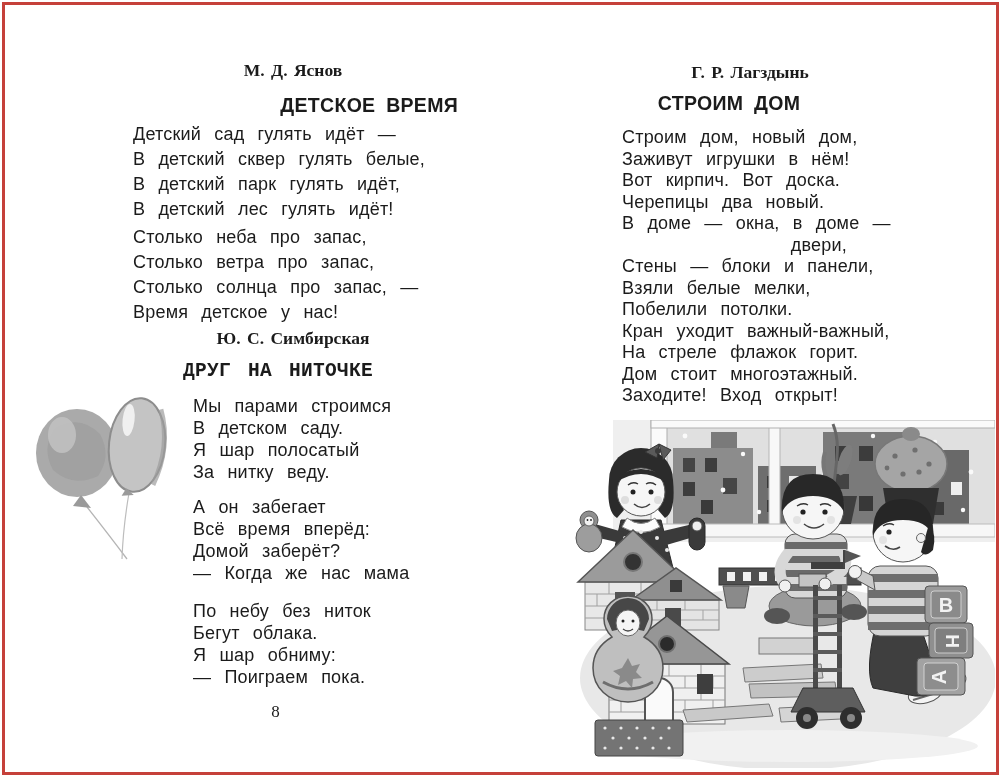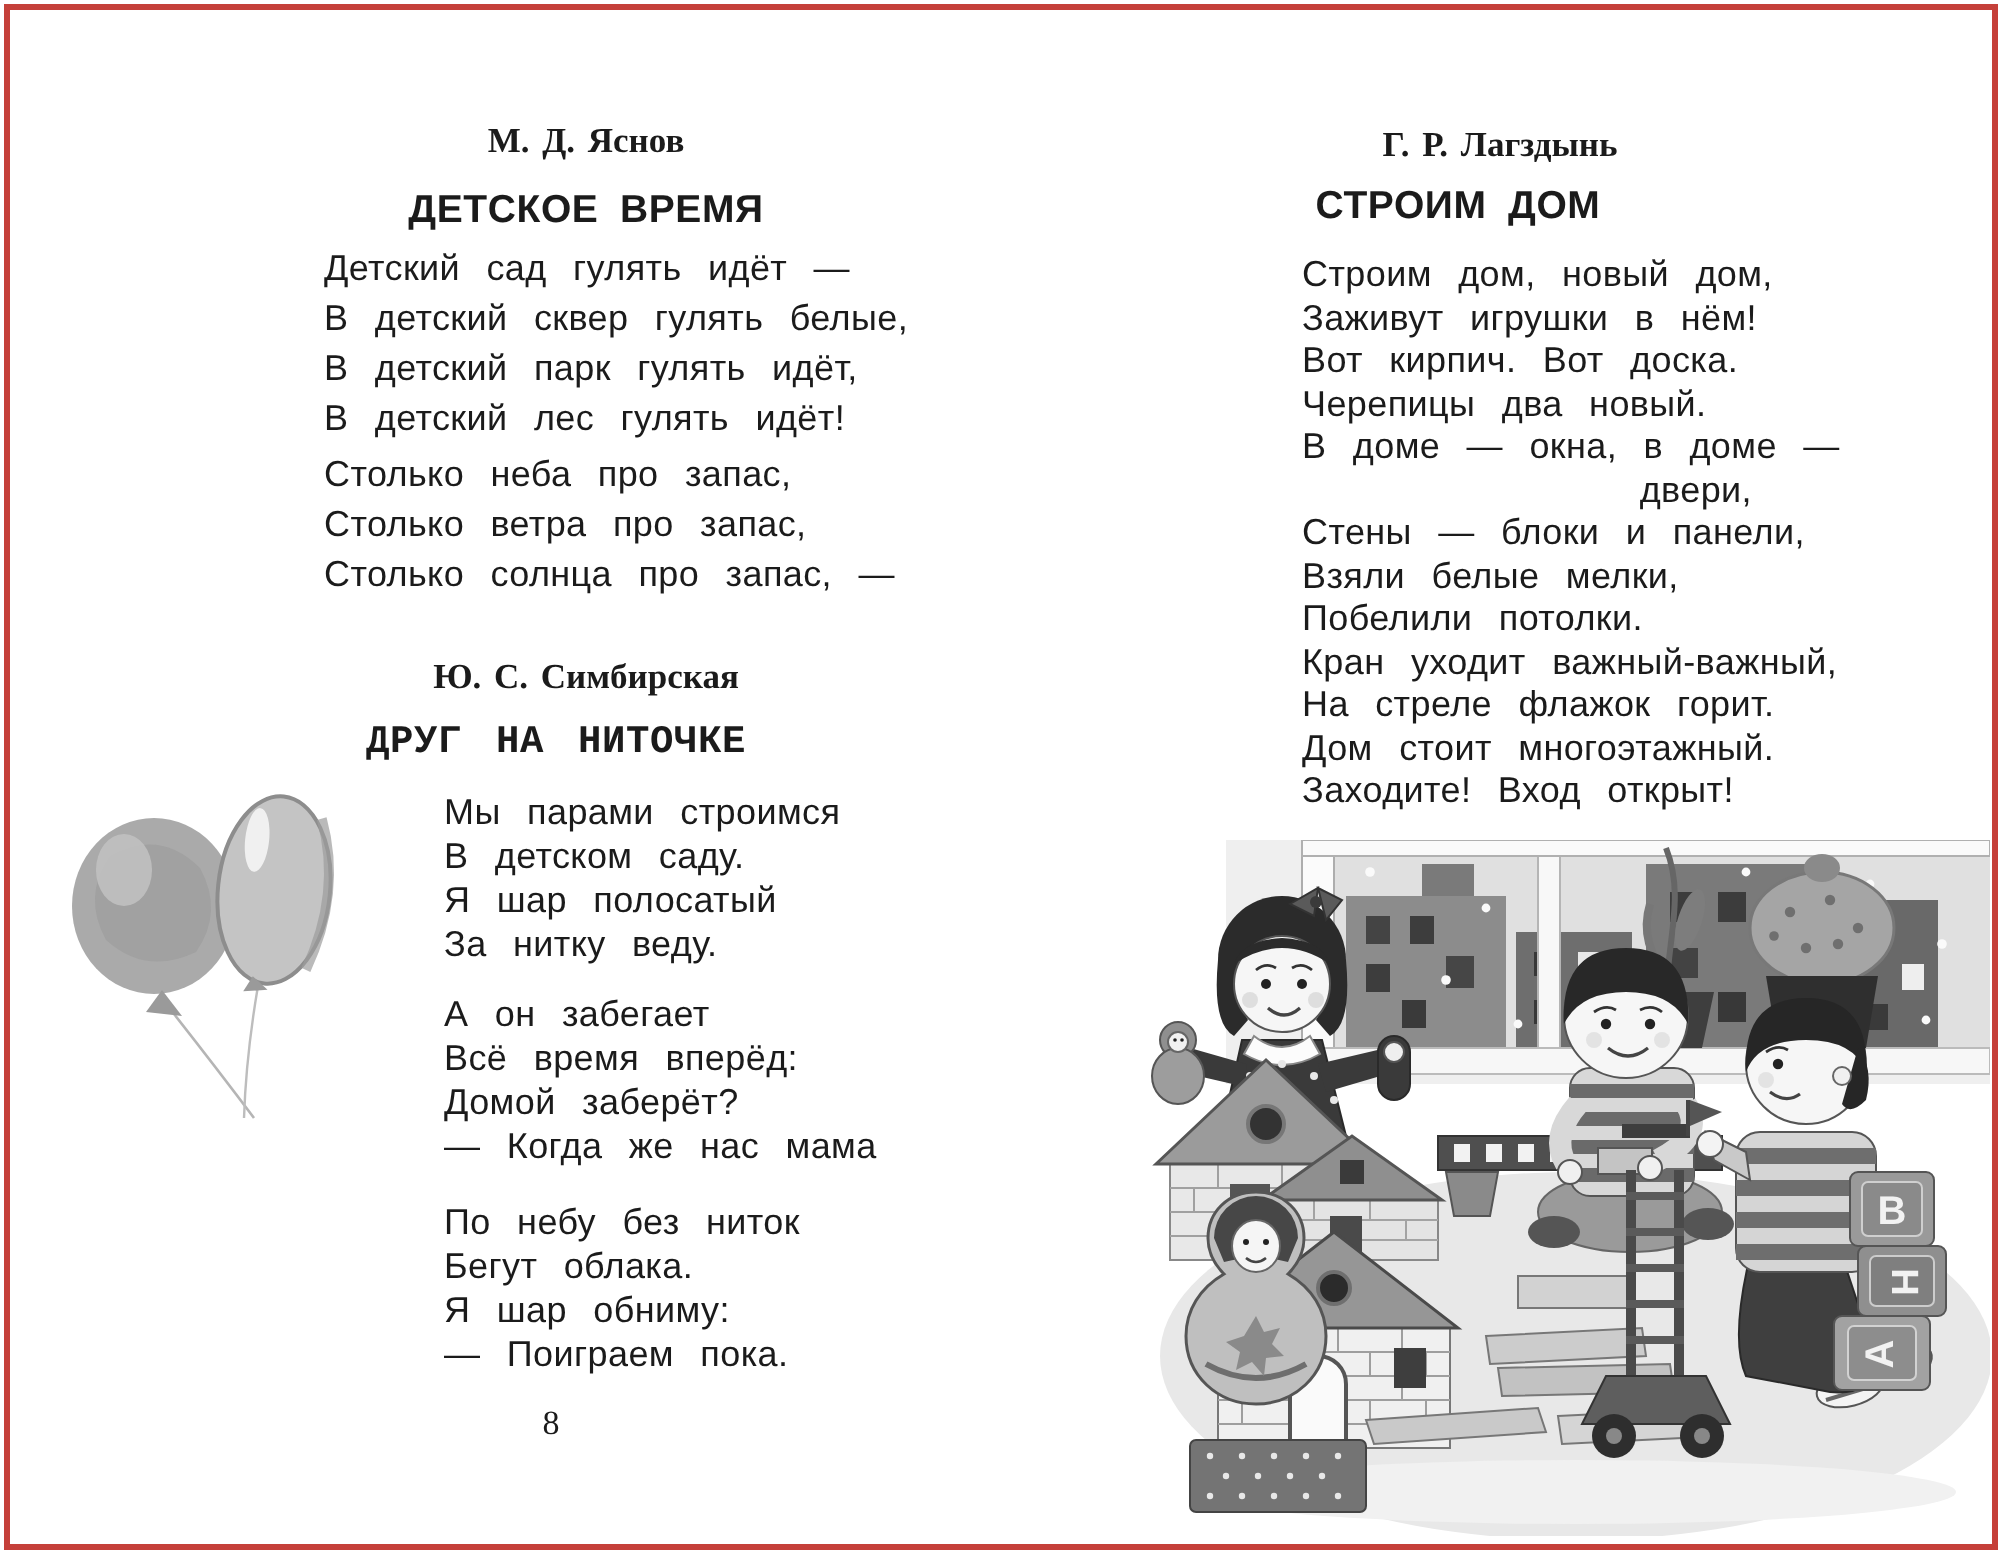--- a/index.html
+++ b/index.html
@@ -9,53 +9,54 @@
   }
   .frame{position:absolute;inset:2px;border:3px solid #c5403a;pointer-events:none;}
   .author{
     position:absolute;font-family:"Liberation Serif",serif;font-weight:bold;
     font-size:17.5px;text-align:center;word-spacing:2px;white-space:nowrap;
   }
   .ptitle{
     position:absolute;font-weight:bold;font-size:19.5px;text-align:center;
     word-spacing:5px;letter-spacing:.3px;white-space:nowrap;
   }
-  .stanza{position:absolute;font-size:18px;word-spacing:8px;letter-spacing:.2px;margin-left:29px;}
+  .stanza{position:absolute;font-size:18px;word-spacing:8px;letter-spacing:.2px;}
   .pline{white-space:nowrap;}
   .lh25 .pline{line-height:25px;}
   .lh22 .pline{line-height:22px;}
   .lh215 .pline{line-height:21.5px;}
   .hang{text-align:right;width:225px;}
   .pagenum{
     position:absolute;font-family:"Liberation Serif",serif;font-size:17px;
     text-align:center;
   }
   .illus{position:absolute;}
   svg text{font-family:"Liberation Sans",sans-serif;font-weight:bold;}
 </style>
 </head>
 <body>
 
 <div class="frame" style="border-color: rgb(197, 64, 58);"></div>
 
 <div class="author" style="left:128px;top:60px;width:330px;">М. Д. Яснов</div>
 
-<div class="ptitle" style="left:128px;top:94px;width:330px;">ДЕТСКОЕ ВРЕМЯ</div>
+<div class="ptitle" style="left:128px;top:94px;width:330px;text-align:right;">ДЕТСКОЕ ВРЕМЯ</div>
 
 <div class="stanza lh25" style="left:133px;top:122px;">
   <div class="pline">Детский сад гулять идёт —</div>
   <div class="pline">В детский сквер гулять белые,</div>
   <div class="pline">В детский парк гулять идёт,</div>
   <div class="pline">В детский лес гулять идёт!</div>
 </div>
 
 <div class="stanza lh25" style="left:133px;top:225px;">
   <div class="pline">Столько неба про запас,</div>
   <div class="pline">Столько ветра про запас,</div>
   <div class="pline">Столько солнца про запас, —</div>
+  <div class="pline">Время детское у нас!</div>
 </div>
 
 <div class="author" style="left:128px;top:328px;width:330px;">Ю. С. Симбирская</div>
 
 <div class="ptitle" style="left:113px;top:360px;width:330px;font-family:Liberation Mono, monospace;">ДРУГ НА НИТОЧКЕ</div>
 
 <div class="stanza lh22" style="left:193px;top:395px;">
   <div class="pline">Мы парами строимся</div>
   <div class="pline">В детском саду.</div>
   <div class="pline">Я шар полосатый</div>

